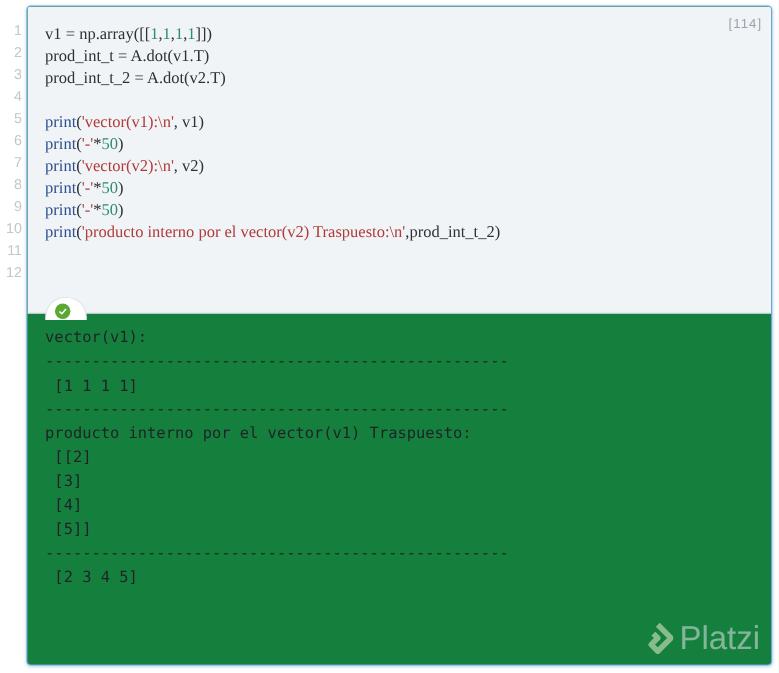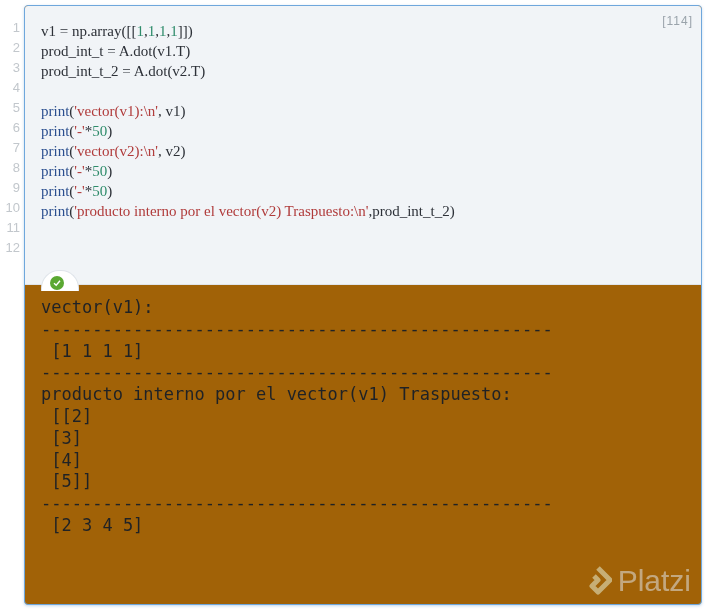--- a/index.html
+++ b/index.html
@@ -1,31 +1,31 @@
 <!DOCTYPE html>
 <html><head>
 <meta charset="utf-8">
 <style>
   html, body { margin:0; padding:0; background:#ffffff; }
   body { width:708px; height:612px; position:relative; overflow:hidden; font-family:"DejaVu Sans Mono", monospace; }
   .gutter { position:absolute; left:0; top:18px; width:20px; }
   .gutter .ln { height:20px; line-height:20px; font-size:13px; color:#c2c7cc; text-align:right; font-family:"Liberation Sans", sans-serif; }
-  .cell { position:absolute; left:24px; top:5px; width:676px; height:598px; border:1.5px solid #6fa7dc; border-radius:4px; box-shadow:0 1px 3px rgba(80,140,200,0.35); overflow:hidden; background:#a16207; }
+  .cell { position:absolute; left:24px; top:5px; width:676px; height:598px; border:1.5px solid #6fa7dc; border-radius:4px; box-shadow:0 1px 3px rgba(80,140,200,0.35); overflow:hidden; background:#15803d; }
   .input { position:absolute; left:0; top:0; right:0; height:278px; background:#f1f4f7; border-bottom:1px solid #dfe4ea; }
   .exec-count { position:absolute; right:8px; top:8px; font-size:12px; color:#9aa3ab; font-family:"Liberation Sans", sans-serif; letter-spacing:1px; }
   .code { position:absolute; left:16px; top:15px; }
   .code .line { height:20px; line-height:20px; font-size:15px; color:#2d3138; white-space:pre; font-family:Liberation Serif, serif; }
   .kw { color:#2b4f8f; }
   .str { color:#b03b3b; }
   .num { color:#2e8b6a; }
   .status-tab { position:absolute; left:16px; top:264px; width:36px; height:20px; background:#ffffff; border:1px solid #dfe4ea; border-bottom:none; border-radius:18px 18px 0 0; }
   .status-ok { position:absolute; left:25px; top:270px; width:14px; height:14px; border-radius:50%; background:#5aa832; z-index:3; }
   .status-ok svg { position:absolute; left:3px; top:3px; }
   .output { position:absolute; left:16px; top:291px; }
-  .output .oline { height:21.8px; line-height:21.8px; font-size:17px; color:#1f2226; white-space:pre; font-family:"DejaVu Sans Mono", monospace; }
+  .output .oline { height:21.8px; line-height:21.8px; font-size:14px; color:#1f2226; white-space:pre; font-family:"DejaVu Sans Mono", monospace; }
   .watermark { position:absolute; right:10px; bottom:6px; display:flex; align-items:center; gap:6px; opacity:0.55; }
   .watermark .wm-text { font-family:"Liberation Sans", sans-serif; font-size:30px; color:#dfe2e4; }
 </style>
 </head>
 <body>
 
 <div class="gutter" id="gutter">
     <div class="ln">1</div>
     <div class="ln">2</div>
     <div class="ln">3</div>

